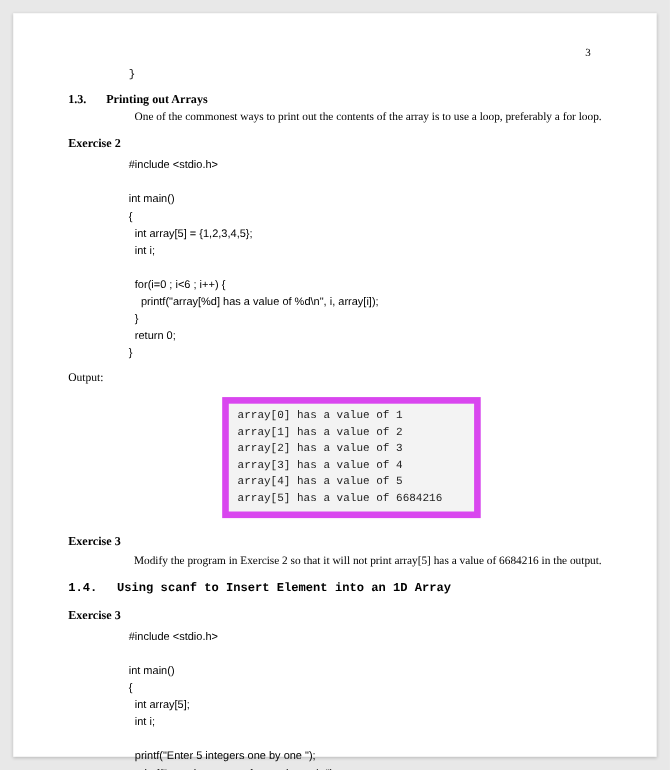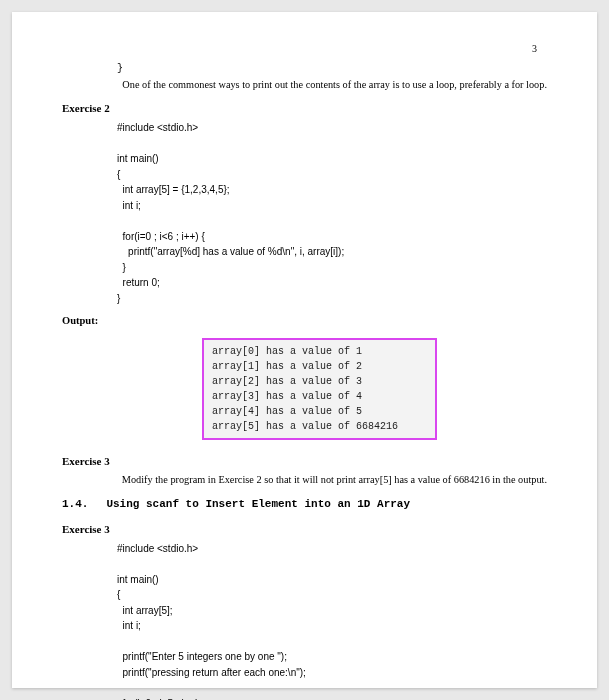--- a/index.html
+++ b/index.html
@@ -64,27 +64,27 @@
     .code-block {
       font-family: Liberation Sans, sans-serif;
       font-size: 10px;
       white-space: pre;
       margin-left: 55px;
       line-height: 1.55;
       margin-bottom: 8px;
       color: #000;
     }
     .output-label {
-      font-weight: bold;
+      font-weight: normal;
       font-size: 10.5px;
       margin-top: 6px;
       margin-bottom: 10px;
     }
     .output-box {
-      border: 2px solid #d946ef;
+      border: 6px solid #d946ef;
       background: #f3f3f3;
       font-family: 'Courier New', monospace;
       font-size: 10px;
       white-space: pre;
       padding: 4px 8px;
       line-height: 1.5;
       width: 235px;
       margin-left: 140px;
       margin-bottom: 14px;
       color: #222;
@@ -95,20 +95,23 @@
   </style>
 </head>
 <body>
 
 <div class="page">
   <div class="page-number">3</div>
   <div class="spacer-top"></div>
 
   <div class="brace">}</div>
 
+  <div class="section-heading">
+    <span class="num">1.3.</span><span>Printing out Arrays</span>
+  </div>
   <div class="body-text">One of the commonest ways to print out the contents of the array is to use a loop, preferably a for loop.</div>
 
   <div class="exercise-label">Exercise 2</div>
   <div class="code-block">#include &lt;stdio.h&gt;
 
 int main()
 {
   int array[5] = {1,2,3,4,5};
   int i;
 

